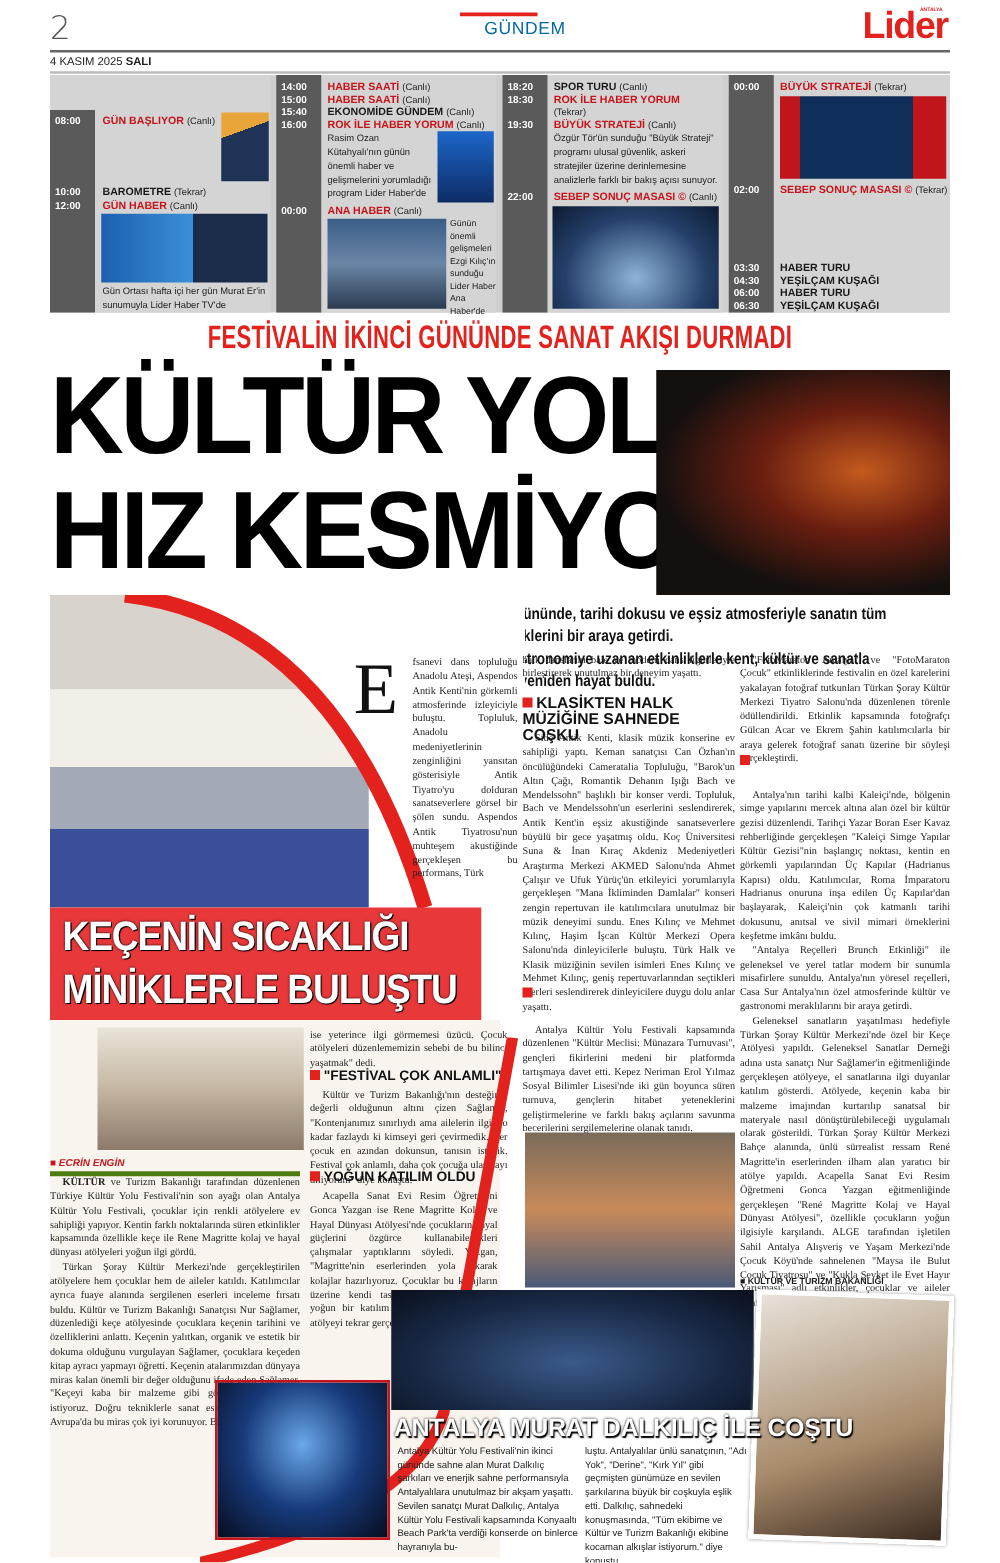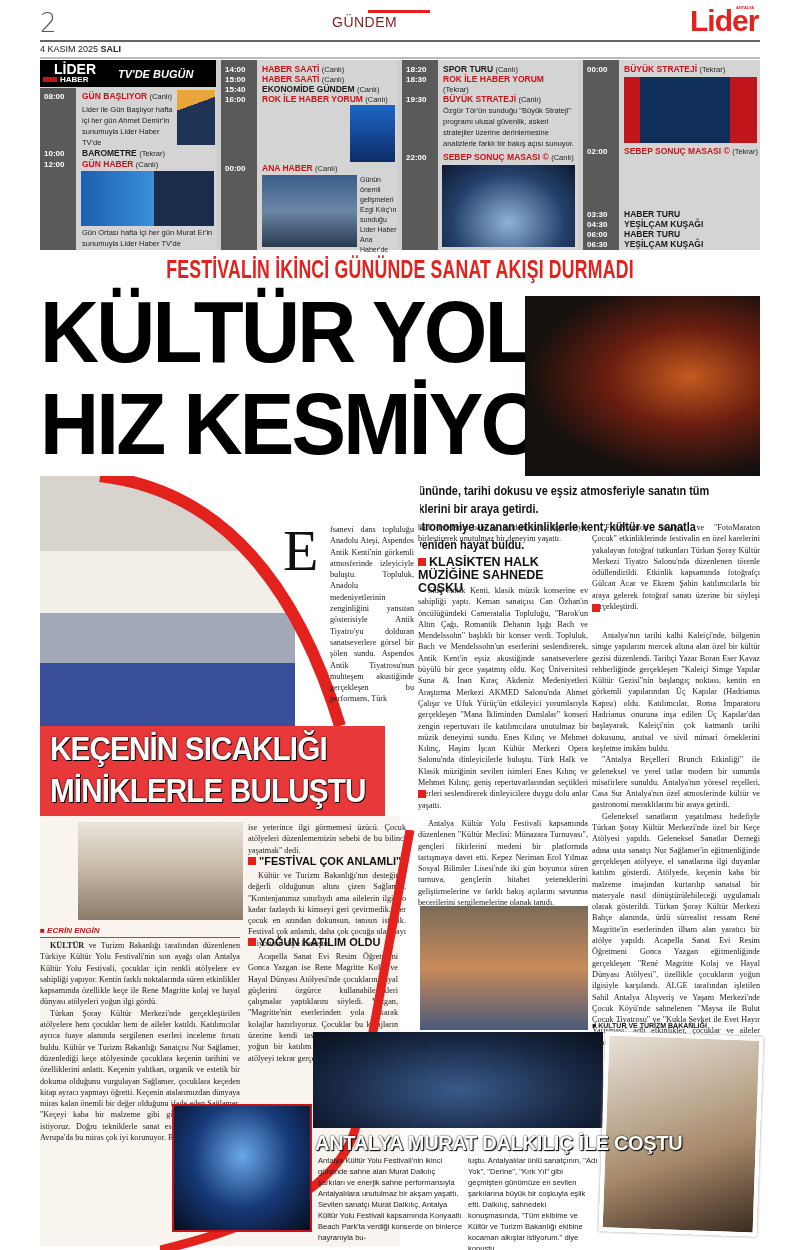--- a/index.html
+++ b/index.html
@@ -3,21 +3,21 @@
 <meta charset="utf-8">
 <style>
 *{box-sizing:border-box;margin:0;padding:0}
 html,body{width:800px;height:1250px;background:#fff;overflow:hidden}
 body{position:relative;font-family:"DejaVu Serif",serif;color:#1a1a1a}
 .abs{position:absolute}
 .sans{font-family:"Liberation Sans",sans-serif}
 .serif{font-family:"Liberation Serif",serif}
 
 .pg-num{left:40px;top:8px;font:300 26px "DejaVu Sans",sans-serif;color:#555}
-.section{left:332px;top:14px;width:120px;font:14px "Liberation Sans",sans-serif;color:#7f1d1d;letter-spacing:.5px}
+.section{left:360px;top:14px;width:120px;text-align:center;font:14px "Liberation Sans",sans-serif;color:#0369a1;letter-spacing:.5px}
 .section-bar{left:368px;top:10px;width:62px;height:3px;background:#e3211d}
 .logo{left:690px;top:4px;font:900 30px "Liberation Sans",sans-serif;color:#e3211d;letter-spacing:-1px}
 .logo-sub{left:736px;top:5px;font:bold 4px "Liberation Sans",sans-serif;color:#e3211d}
 .hr1{left:40px;top:40px;width:720px;height:1.5px;background:#666}
 .date{left:40px;top:44px;font:9px "Liberation Sans",sans-serif;color:#222}
 .hr2{left:40px;top:57px;width:720px;height:2px;background:#bbb}
 
 .tv{left:40px;top:60px;width:720px;height:190px;background:#cfcfcf}
 .tvcol{position:absolute;top:0;height:190px;background:#d4d4d4}
 .tvtimes{position:absolute;top:0;height:190px;background:#5a5a5a}
@@ -56,46 +56,40 @@
 <div class="abs tv">
   <div class="tvcol" style="left:0;width:176px"></div>
   <div class="tvcol" style="left:181px;width:176px"></div>
   <div class="tvcol" style="left:362px;width:176px"></div>
   <div class="tvcol" style="left:543px;width:177px"></div>
   <div class="tvtimes" style="left:0;width:36px;top:28px;height:162px"></div>
   <div class="tvtimes" style="left:181px;width:36px"></div>
   <div class="tvtimes" style="left:362px;width:36px"></div>
   <div class="tvtimes" style="left:543px;width:36px"></div>
 
-  <div class="abs" style="left:0;top:0;width:176px;height:27px;background:#000">
-    <div class="abs" style="left:14px;top:1px;font:900 14px 'Liberation Sans',sans-serif;color:#fff">LİDER</div>
-    <div class="abs" style="left:3px;top:17px;width:14px;height:5px;background:#c6141b"></div>
-    <div class="abs" style="left:20px;top:15px;font:bold 8px 'Liberation Sans',sans-serif;color:#fff">HABER</div>
-    <div class="abs" style="left:78px;top:8px;font:italic bold 11px 'Liberation Sans',sans-serif;color:#fff">TV'DE BUGÜN</div>
-  </div>
 
   <div class="tvt" style="left:4px;top:32px">08:00</div>
   <div class="tvp" style="left:42px;top:31px"><span class="red">GÜN BAŞLIYOR</span> <span class="note">(Canlı)</span></div>
-  <div class="tvd" style="left:42px;top:44px;width:92px">Lider ile Gün Başlıyor hafta içi her gün Ahmet Demir'in sunumuyla Lider Haber TV'de</div>
   <div class="img" style="left:137px;top:30px;width:38px;height:55px;background:linear-gradient(160deg,#e8a53a 0 30%,#1e3355 30% 100%)"></div>
   <div class="tvt" style="left:4px;top:89px">10:00</div>
   <div class="tvp" style="left:42px;top:88px"><span>BAROMETRE</span> <span class="note">(Tekrar)</span></div>
   <div class="tvt" style="left:4px;top:100px">12:00</div>
   <div class="tvp" style="left:42px;top:99px"><span class="red">GÜN HABER</span> <span class="note">(Canlı)</span></div>
   <div class="img" style="left:41px;top:111px;width:133px;height:55px;background:linear-gradient(90deg,#1d5fb0,#3a8fd8 55%,#1a2c4a 55%)"></div>
   <div class="tvd" style="left:42px;top:167px;width:134px">Gün Ortası hafta içi her gün Murat Er'in sunumuyla Lider Haber TV'de</div>
 
   <div class="tvt" style="left:185px;top:5px">14:00</div>
   <div class="tvp" style="left:222px;top:4px"><span class="red">HABER SAATİ</span> <span class="note">(Canlı)</span></div>
   <div class="tvt" style="left:185px;top:15px">15:00</div>
   <div class="tvp" style="left:222px;top:14px"><span class="red">HABER SAATİ</span> <span class="note">(Canlı)</span></div>
   <div class="tvt" style="left:185px;top:25px">15:40</div>
   <div class="tvp" style="left:222px;top:24px"><span>EKONOMİDE GÜNDEM</span> <span class="note">(Canlı)</span></div>
   <div class="tvt" style="left:185px;top:35px">16:00</div>
   <div class="tvp" style="left:222px;top:34px"><span class="red">ROK İLE HABER YORUM</span> <span class="note">(Canlı)</span></div>
+  <div class="tvd" style="left:222px;top:45px;width:84px">Rasim Ozan Kütahyalı'nın günün önemli haber ve gelişmelerini yorumladığı program Lider Haber'de</div>
   <div class="img" style="left:310px;top:45px;width:45px;height:57px;background:linear-gradient(180deg,#1c66c9,#0e2c66)"></div>
   <div class="tvt" style="left:185px;top:104px">00:00</div>
   <div class="tvp" style="left:222px;top:103px"><span class="red">ANA HABER</span> <span class="note">(Canlı)</span></div>
   <div class="img" style="left:222px;top:115px;width:95px;height:72px;background:linear-gradient(180deg,#3a5d88,#6b86a6 50%,#2a3b50)"></div>
   <div class="tvd" style="left:320px;top:115px;width:40px;font-size:7px;line-height:10px">Günün önemli gelişmeleri Ezgi Kılıç'ın sunduğu Lider Haber Ana Haber'de</div>
 
   <div class="tvt" style="left:366px;top:5px">18:20</div>
   <div class="tvp" style="left:403px;top:4px"><span>SPOR TURU</span> <span class="note">(Canlı)</span></div>
   <div class="tvt" style="left:366px;top:15px">18:30</div>
   <div class="tvp" style="left:403px;top:14px;width:130px"><span class="red">ROK İLE HABER YORUM</span><br><span class="note">(Tekrar)</span></div>
@@ -162,21 +156,21 @@
   </div>
 <div class="abs sans" style="left:592px;top:1022px;font:bold 7px 'Liberation Sans',sans-serif">■ <span>KÜLTÜR VE TURİZM BAKANLIĞI</span></div>
 
 <div class="abs cream"></div>
 <div class="abs keche"></div>
 <div class="abs keche-t">
   <div>KEÇENİN SICAKLIĞI</div>
   <div>MİNİKLERLE BULUŞTU</div>
 </div>
 <div class="img" style="left:78px;top:822px;width:165px;height:98px;background:linear-gradient(180deg,#e9e4da,#c9bca8 45%,#8c7a6a)"></div>
-<div class="abs" style="left:40px;top:926px;width:200px;font:italic bold 8px 'Liberation Sans',sans-serif;color:#c6141b;border-bottom:1px solid #4d7c0f;padding-bottom:2px">■ <span>ECRİN ENGİN</span></div>
+<div class="abs" style="left:40px;top:926px;width:200px;font:italic bold 8px 'Liberation Sans',sans-serif;color:#c6141b;border-bottom:4px solid #4d7c0f;padding-bottom:2px">■ <span>ECRİN ENGİN</span></div>
 <div class="col" style="left:40px;top:940px;width:200px">
   <p><b>KÜLTÜR</b> <span>ve Turizm Bakanlığı tarafından düzenlenen Türkiye Kültür Yolu Festivali'nin son ayağı olan Antalya Kültür Yolu Festivali, çocuklar için renkli atölyelere ev sahipliği yapıyor. Kentin farklı noktalarında süren etkinlikler kapsamında özellikle keçe ile Rene Magritte kolaj ve hayal dünyası atölyeleri yoğun ilgi gördü.</span></p>
   <p>Türkan Şoray Kültür Merkezi'nde gerçekleştirilen atölyelere hem çocuklar hem de aileler katıldı. Katılımcılar ayrıca fuaye alanında sergilenen eserleri inceleme fırsatı buldu. Kültür ve Turizm Bakanlığı Sanatçısı Nur Sağlamer, düzenlediği keçe atölyesinde çocuklara keçenin tarihini ve özelliklerini anlattı. Keçenin yalıtkan, organik ve estetik bir dokuma olduğunu vurgulayan Sağlamer, çocuklara keçeden kitap ayracı yapmayı öğretti. Keçenin atalarımızdan dünyaya miras kalan önemli bir değer olduğunu ifade eden Sağlamer, "Keçeyi kaba bir malzeme gibi gören algıyı kırmak istiyoruz. Doğru tekniklerle sanat eserine dönüşebiliyor. Avrupa'da bu miras çok iyi korunuyor. Bizde</p>
 </div>
 <div class="col" style="left:248px;top:822px;width:158px">ise yeterince ilgi görmemesi üzücü. Çocuk atölyeleri düzenlememizin sebebi de bu bilinci yaşatmak" dedi.</div>
 <div class="subh" style="left:248px;top:855px;width:158px;font-size:11px"><span class="sq"></span><span>"FESTİVAL ÇOK ANLAMLI"</span></div>
 <div class="col" style="left:248px;top:870px;width:158px">
     <p>Kültür ve Turizm Bakanlığı'nın desteğinin değerli olduğunun altını çizen Sağlamer, "Kontenjanımız sınırlıydı ama ailelerin ilgisi o kadar fazlaydı ki kimseyi geri çevirmedik. Her çocuk en azından dokunsun, tanısın istedik. Festival çok anlamlı, daha çok çocuğa ulaşmayı diliyorum" diye konuştu.</p>
   </div>
 <div class="subh" style="left:248px;top:936px;width:158px;font-size:11px"><span class="sq"></span><span>YOĞUN KATILIM OLDU</span></div>

